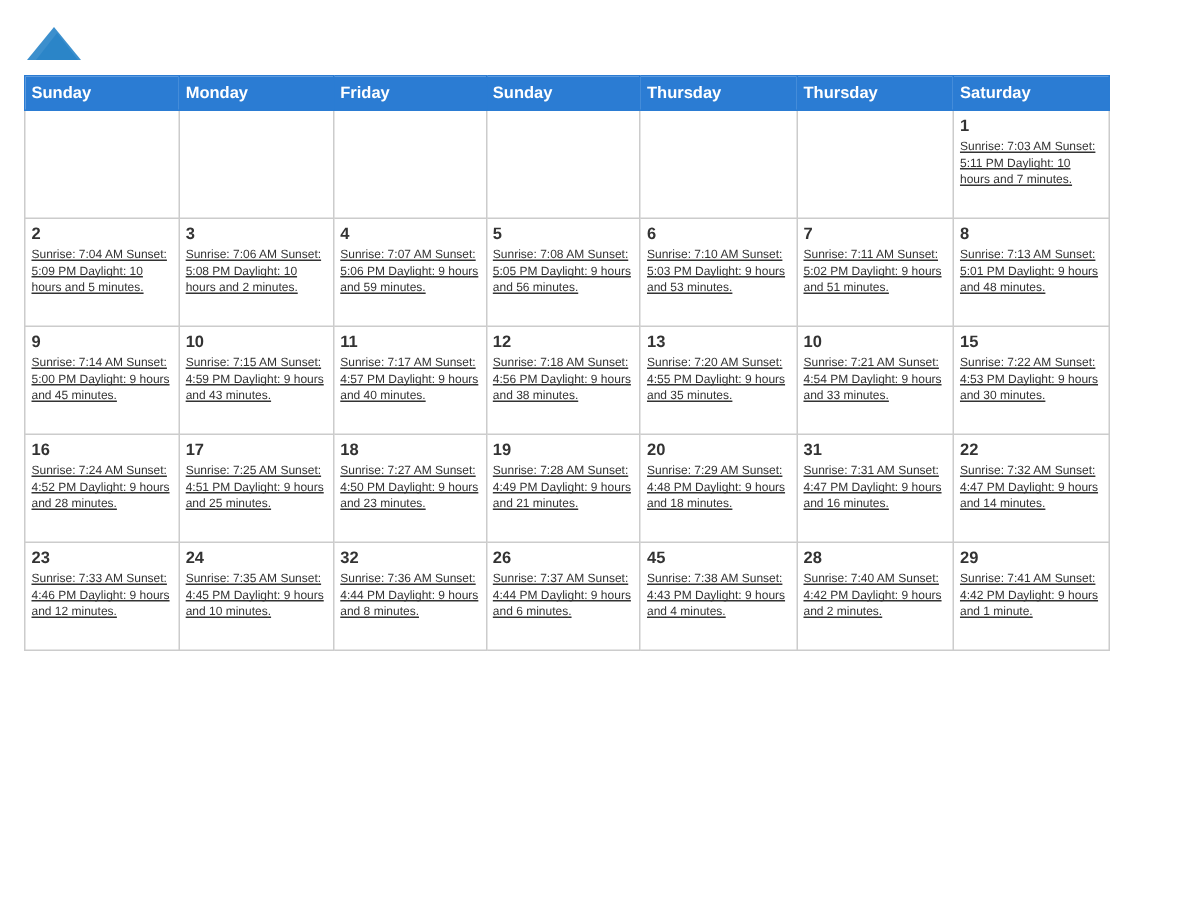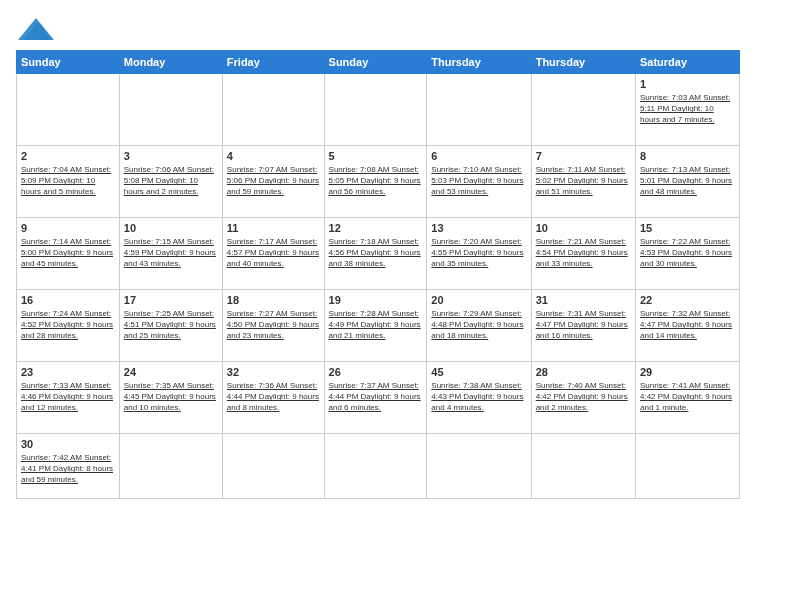--- a/index.html
+++ b/index.html
@@ -312,29 +312,15 @@
 Sunset: 4:42 PM
 Daylight: 9 hours and 2 minutes.</div>
           </td>
           <td>
             <span class="day-num">29</span>
             <div class="cell-info">Sunrise: 7:41 AM
 Sunset: 4:42 PM
 Daylight: 9 hours and 1 minute.</div>
           </td>
         </tr>
-        <tr class="last-row">
-          <td>
-            <span class="day-num">30</span>
-            <div class="cell-info">Sunrise: 7:42 AM
-Sunset: 4:41 PM
-Daylight: 8 hours and 59 minutes.</div>
-          </td>
-          <td class="empty-cell"></td>
-          <td class="empty-cell"></td>
-          <td class="empty-cell"></td>
-          <td class="empty-cell"></td>
-          <td class="empty-cell"></td>
-          <td class="empty-cell"></td>
-        </tr>
       </tbody>
   </table>
 </div>
 
 </body></html>

